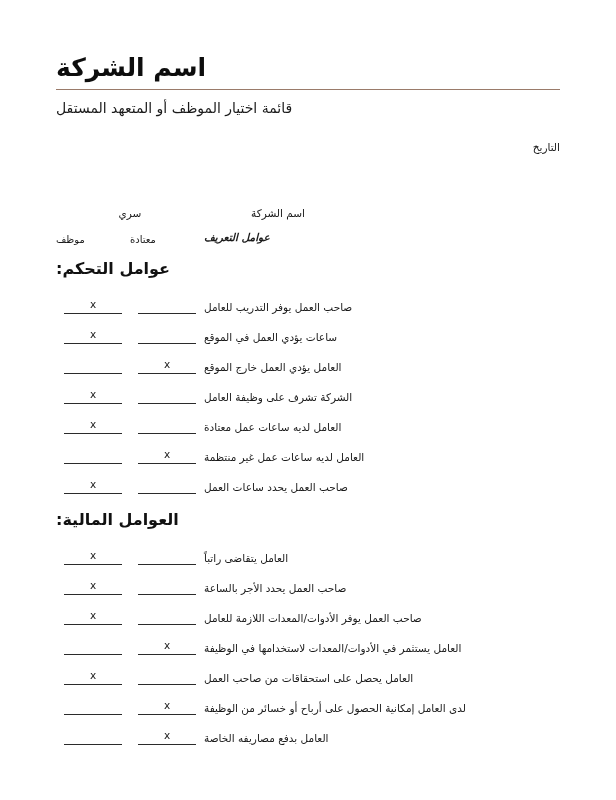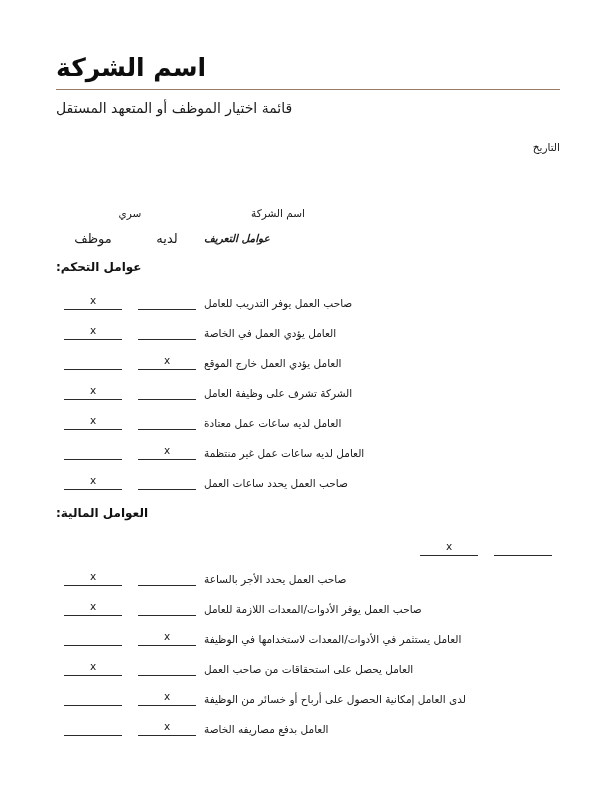--- a/index.html
+++ b/index.html
@@ -67,22 +67,22 @@
     text-align: left;
     font-size: 10.5px;
     color: #1a1a1a;
     padding-bottom: 2px;
     white-space: nowrap;
     font-style: italic;
   }
   .cell-col {
     width: 74px;
     flex: 0 0 74px;
-    text-align: center;
-    font-size: 13px;
+    text-align: left;
+    font-size: 10px;
     color: #1a1a1a;
     position: relative;
   }
 
   .head-row {
     margin-bottom: 14px;
   }
   .head-row .cell-col {
     font-weight: normal;
   }
@@ -98,21 +98,21 @@
   .top-names .name-cell {
     width: 148px;
     flex: 0 0 148px;
     text-align: center;
     font-size: 10.5px;
     color: #1a1a1a;
     margin-top: 24px;
   }
 
   .section-title {
-    font-size: 12px;
+    font-size: 16px;
     font-weight: bold;
     color: #111;
     text-align: left;
     margin: 12px 0 10px 0;
   }
   .section-title.first {
     margin-top: 0;
   }
 
   
@@ -171,40 +171,40 @@
   </div>
 
   <div class="top-names">
     <div class="spacer"></div>
     <div class="name-cell">اسم الشركة</div>
     <div class="name-cell">سري</div>
   </div>
 
   <div class="row head-row">
     <div class="cell-label heading-bold">عوامل التعريف</div>
-    <div class="cell-col">لديه</div>
+    <div class="cell-col">معتادة</div>
     <div class="cell-col">موظف</div>
   </div>
 
   <div class="section-title first">عوامل التحكم:</div>
 
   <div class="item-row">
     <div class="item-label">صاحب العمل يوفر التدريب للعامل</div>
     <div class="box">
       <span class="mark"></span>
       <span class="underline"></span>
     </div>
     <div class="box">
       <span class="mark">x</span>
       <span class="underline"></span>
     </div>
   </div>
 
   <div class="item-row">
-    <div class="item-label">العامل يؤدي العمل في الخاصة</div>
+    <div class="item-label">ساعات يؤدي العمل في الموقع</div>
     <div class="box">
       <span class="mark"></span>
       <span class="underline"></span>
     </div>
     <div class="box">
       <span class="mark">x</span>
       <span class="underline"></span>
     </div>
   </div>
 
@@ -264,20 +264,21 @@
     </div>
     <div class="box">
       <span class="mark">x</span>
       <span class="underline"></span>
     </div>
   </div>
 
   <div class="section-title">العوامل المالية:</div>
 
   <div class="item-row">
+    <div class="item-label">العامل يتقاضى راتباً</div>
     <div class="box">
       <span class="mark"></span>
       <span class="underline"></span>
     </div>
     <div class="box">
       <span class="mark">x</span>
       <span class="underline"></span>
     </div>
   </div>
 

